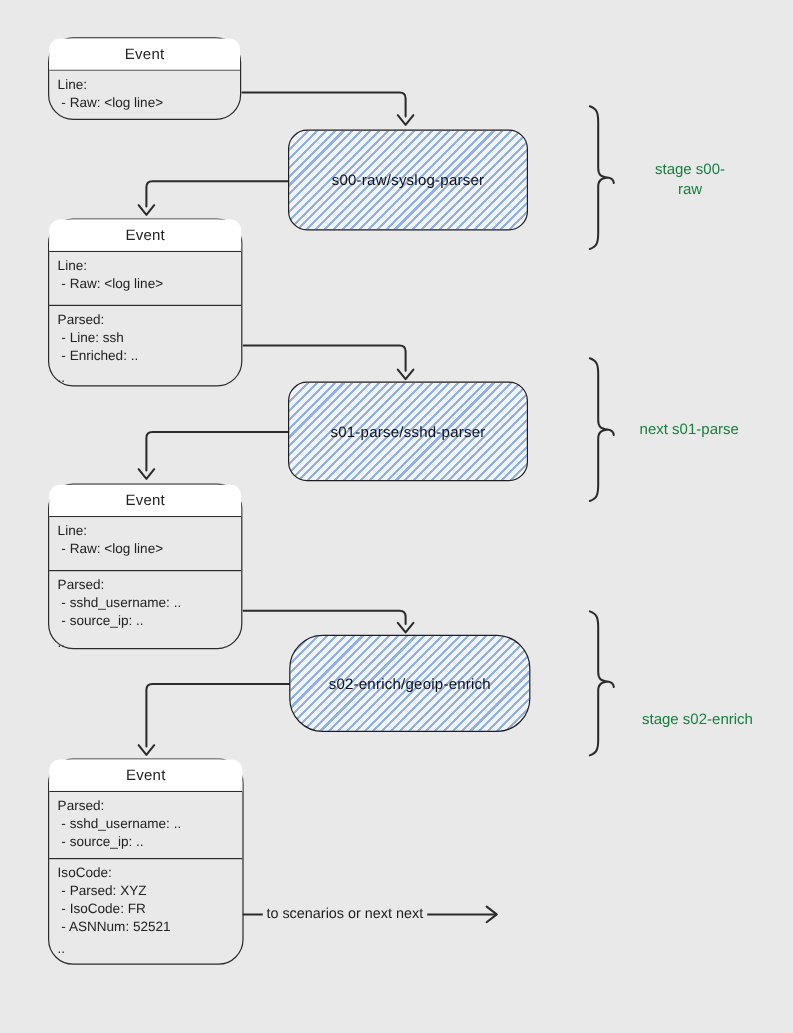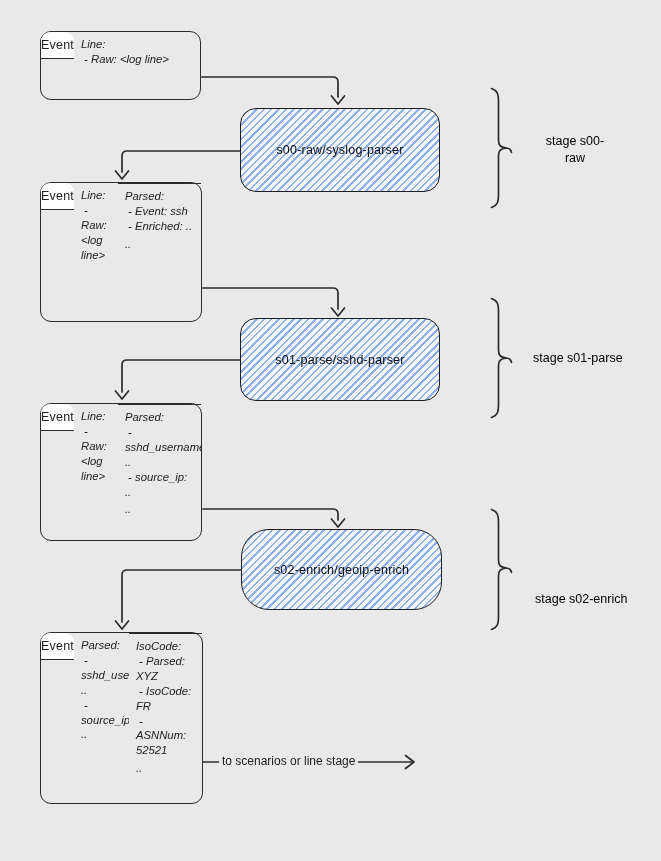--- a/index.html
+++ b/index.html
@@ -10,58 +10,58 @@
     color:#222;
     position:relative;
     overflow:hidden;
   }
   #canvas{position:absolute;inset:0;width:661px;height:861px;}
   #wires{position:absolute;left:0;top:0;z-index:1;}
 
   
   .event-box{
     position:absolute;z-index:2;
-    border:1.7px solid #2b2b2b;border-radius:11px;
+    border:1.7px solid #2b2b2b;border-radius:21px;
     background:transparent;
-    display:flex;flex-direction:row;
+    display:flex;flex-direction:column;
     box-sizing:border-box;
   }
   .event-title{
     height:26px;flex:0 0 26px;
     background:#ffffff;
     border-bottom:1.7px solid #2b2b2b;
     border-radius:9px 9px 0 0;
     display:flex;align-items:center;justify-content:center;
     font-size:12.5px;letter-spacing:.2px;
   }
   .event-section{
     padding:5px 7px 3px 7px;
     font-size:11.3px;line-height:1.32;
     box-sizing:border-box;overflow:hidden;
   }
   .event-section + .event-section{border-top:1.7px solid #2b2b2b;}
-  .event-section .line{white-space:pre-wrap;font-style:italic;}
+  .event-section .line{white-space:pre-wrap;}
   .event-section .line.more{margin-top:3px;}
 
   
   .stage-node{
     position:absolute;z-index:2;
     border:1.8px solid #1e1e1e;border-radius:16px;
     background:repeating-linear-gradient(135deg,
       #8fb0e8 0px,#8fb0e8 1.8px,
       #f2f6fc 1.8px,#f2f6fc 5.2px);
     display:flex;align-items:center;justify-content:center;
     font-size:12.5px;letter-spacing:.2px;color:#111;
     box-sizing:border-box;
   }
 
   
   .stage-label{
     position:absolute;z-index:2;
-    font-size:12.5px;color:#000000;
+    font-size:12.5px;color:#15803d;
     text-align:center;line-height:1.35;
   }
   .stage-label.nowrap{white-space:nowrap;}
 
   
   .flow-label{
     position:absolute;z-index:3;
     font-size:12px;color:#1d1d1d;
     background:#e9e9e9;padding:0 3px;
     white-space:nowrap;
@@ -123,21 +123,21 @@
   </div>
 
   <div class="event-box" style="left:40px;top:182px;width:162px;height:140px;">
     <div class="event-title">Event</div>
     <div class="event-section" style="flex:0 0 44px;">
       <div class="line">Line:</div>
       <div class="line"> - Raw: &lt;log line&gt;</div>
     </div>
     <div class="event-section" style="flex:1;">
       <div class="line">Parsed:</div>
-      <div class="line"> - Event: ssh</div>
+      <div class="line"> - Line: ssh</div>
       <div class="line"> - Enriched: ..</div>
       <div class="line more">..</div>
     </div>
   </div>
 
   <div class="stage-node" style="left:240px;top:318px;width:200px;height:83px;">
     <span>s01-parse/sshd-parser</span>
   </div>
 
   <div class="event-box" style="left:40px;top:403px;width:162px;height:138px;">
@@ -168,18 +168,18 @@
     <div class="event-section" style="flex:1;">
       <div class="line">IsoCode:</div>
       <div class="line"> - Parsed: XYZ</div>
       <div class="line"> - IsoCode: FR</div>
       <div class="line"> - ASNNum: 52521</div>
       <div class="line more">..</div>
     </div>
   </div>
 
   <div class="stage-label" style="left:540px;top:133px;width:70px;">stage s00-raw</div>
-  <div class="stage-label nowrap" style="left:533px;top:350px;">stage s01-parse</div>
+  <div class="stage-label nowrap" style="left:533px;top:350px;">next s01-parse</div>
   <div class="stage-label nowrap" style="left:535px;top:560px;margin-top:31px;">stage s02-enrich</div>
 
-  <div class="flow-label" style="left:219px;top:754px;">to scenarios or line stage</div>
+  <div class="flow-label" style="left:219px;top:754px;">to scenarios or next next</div>
 
 </div>
 
 </body></html>

